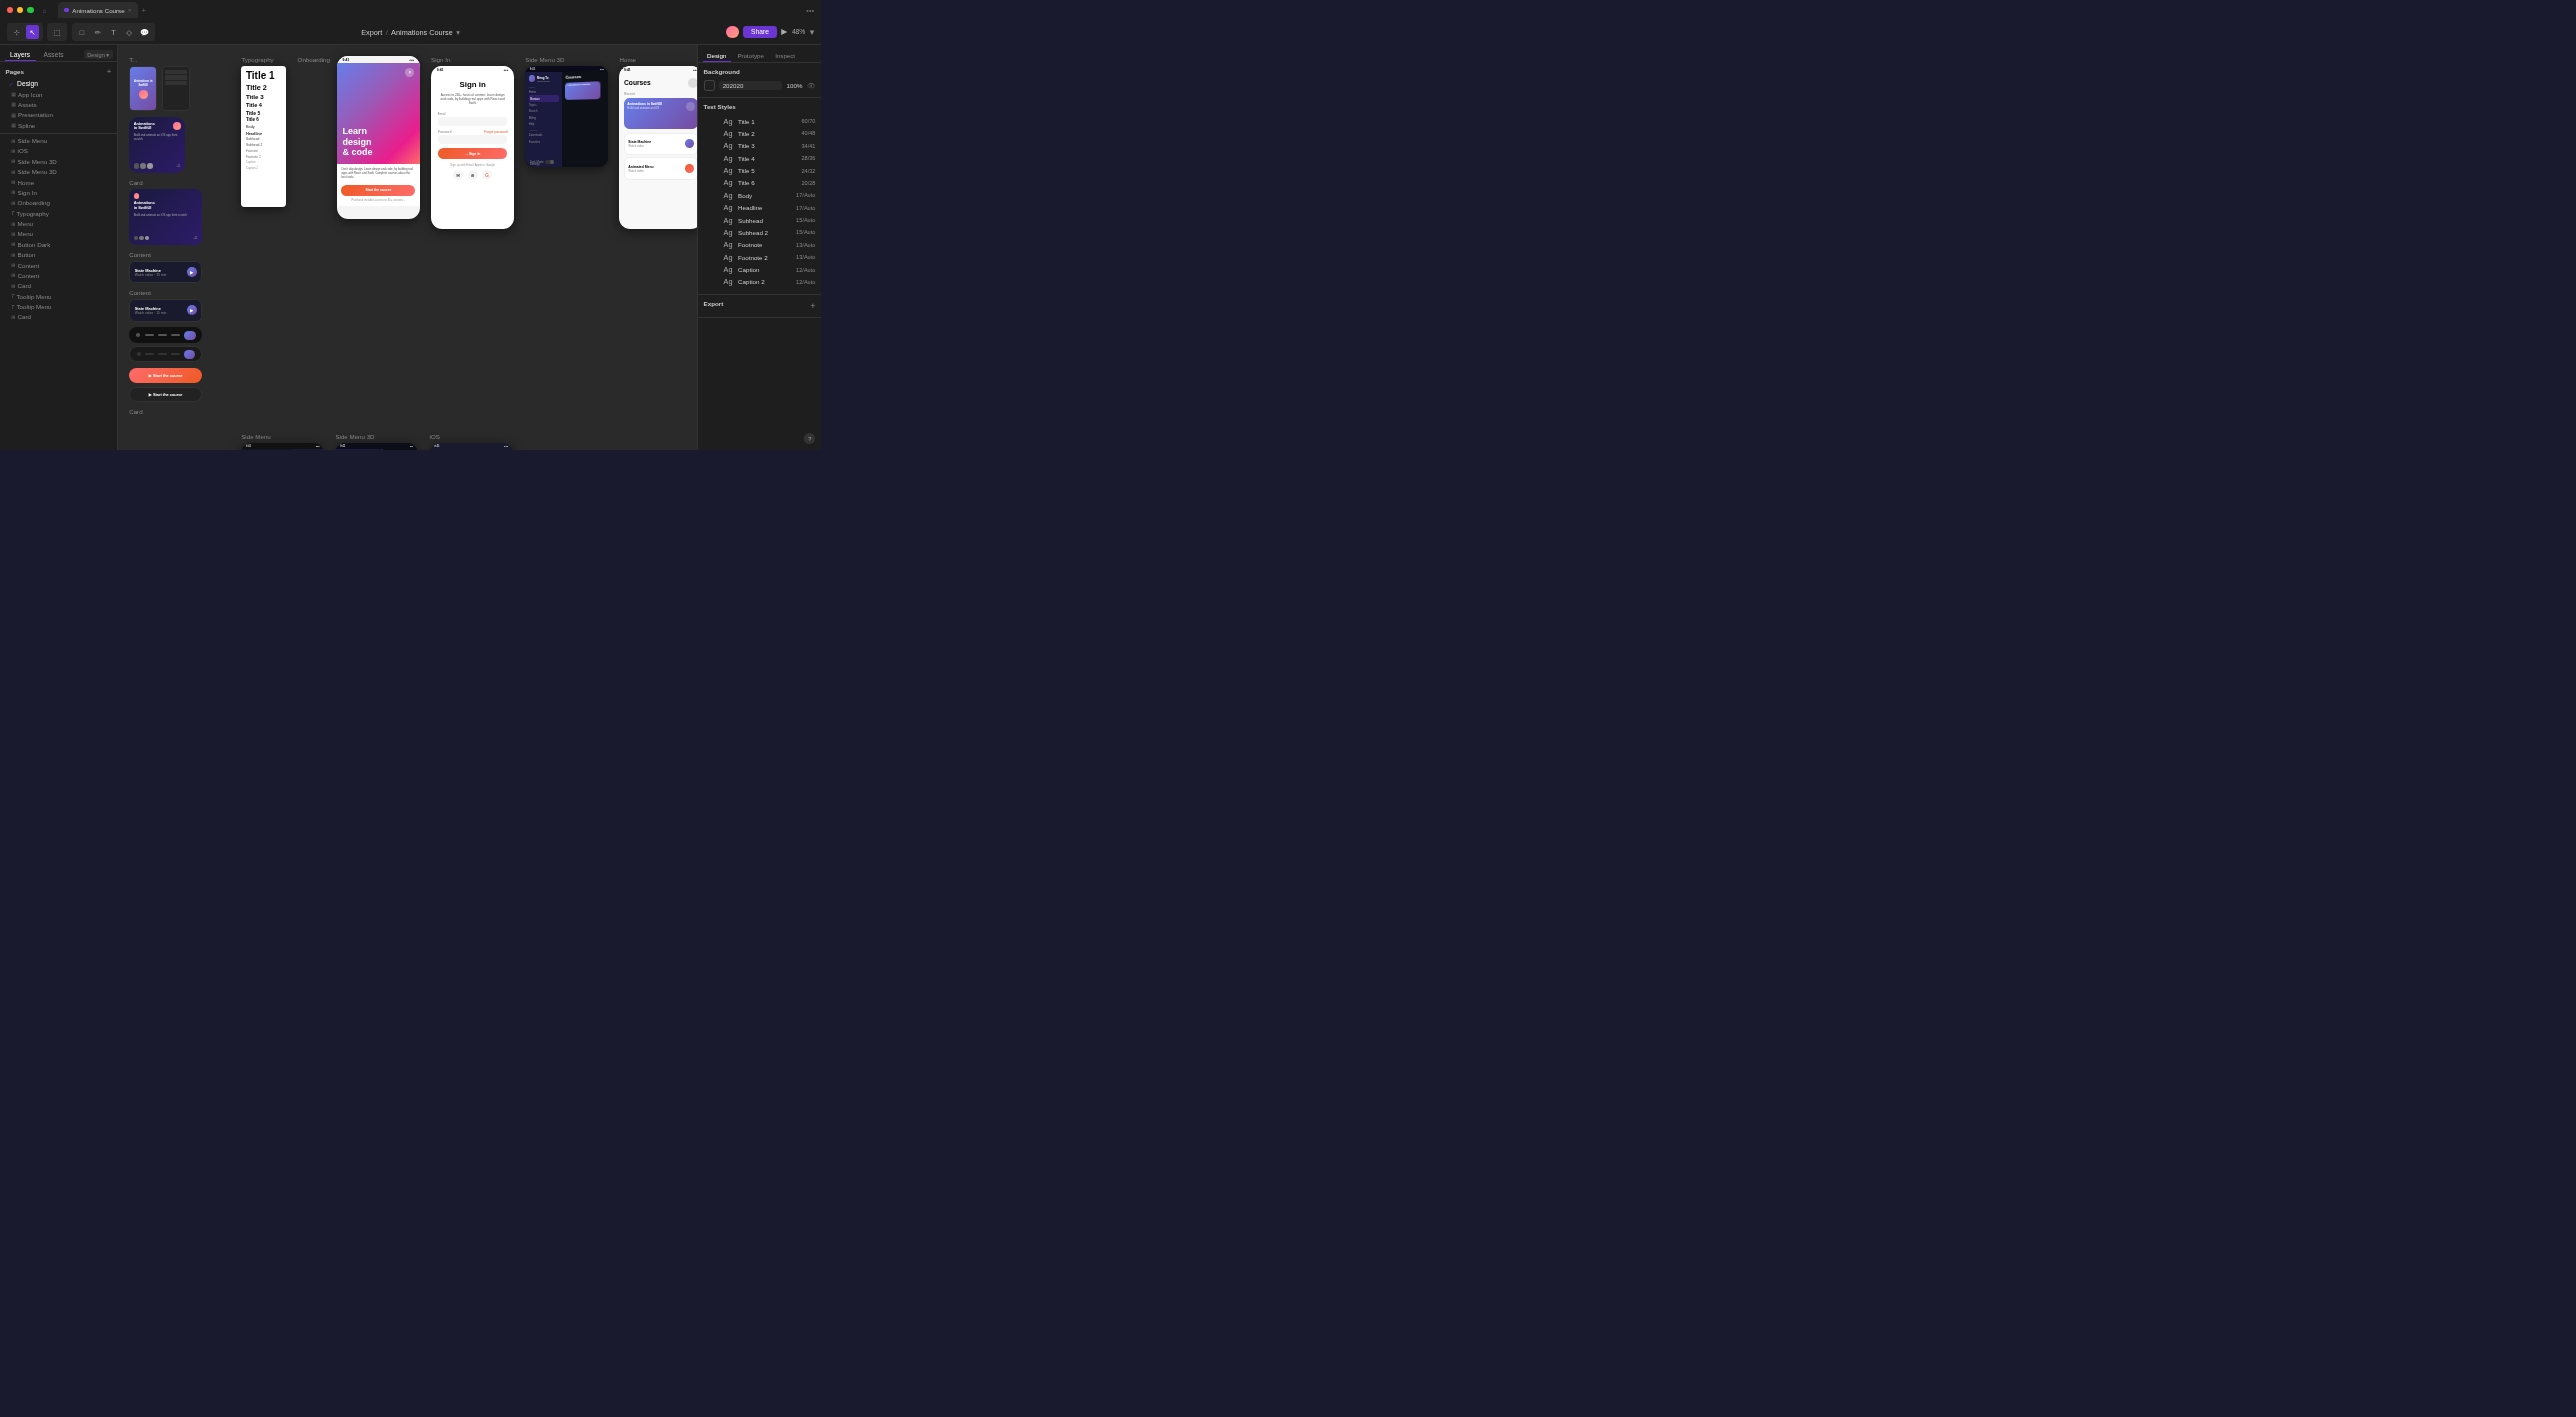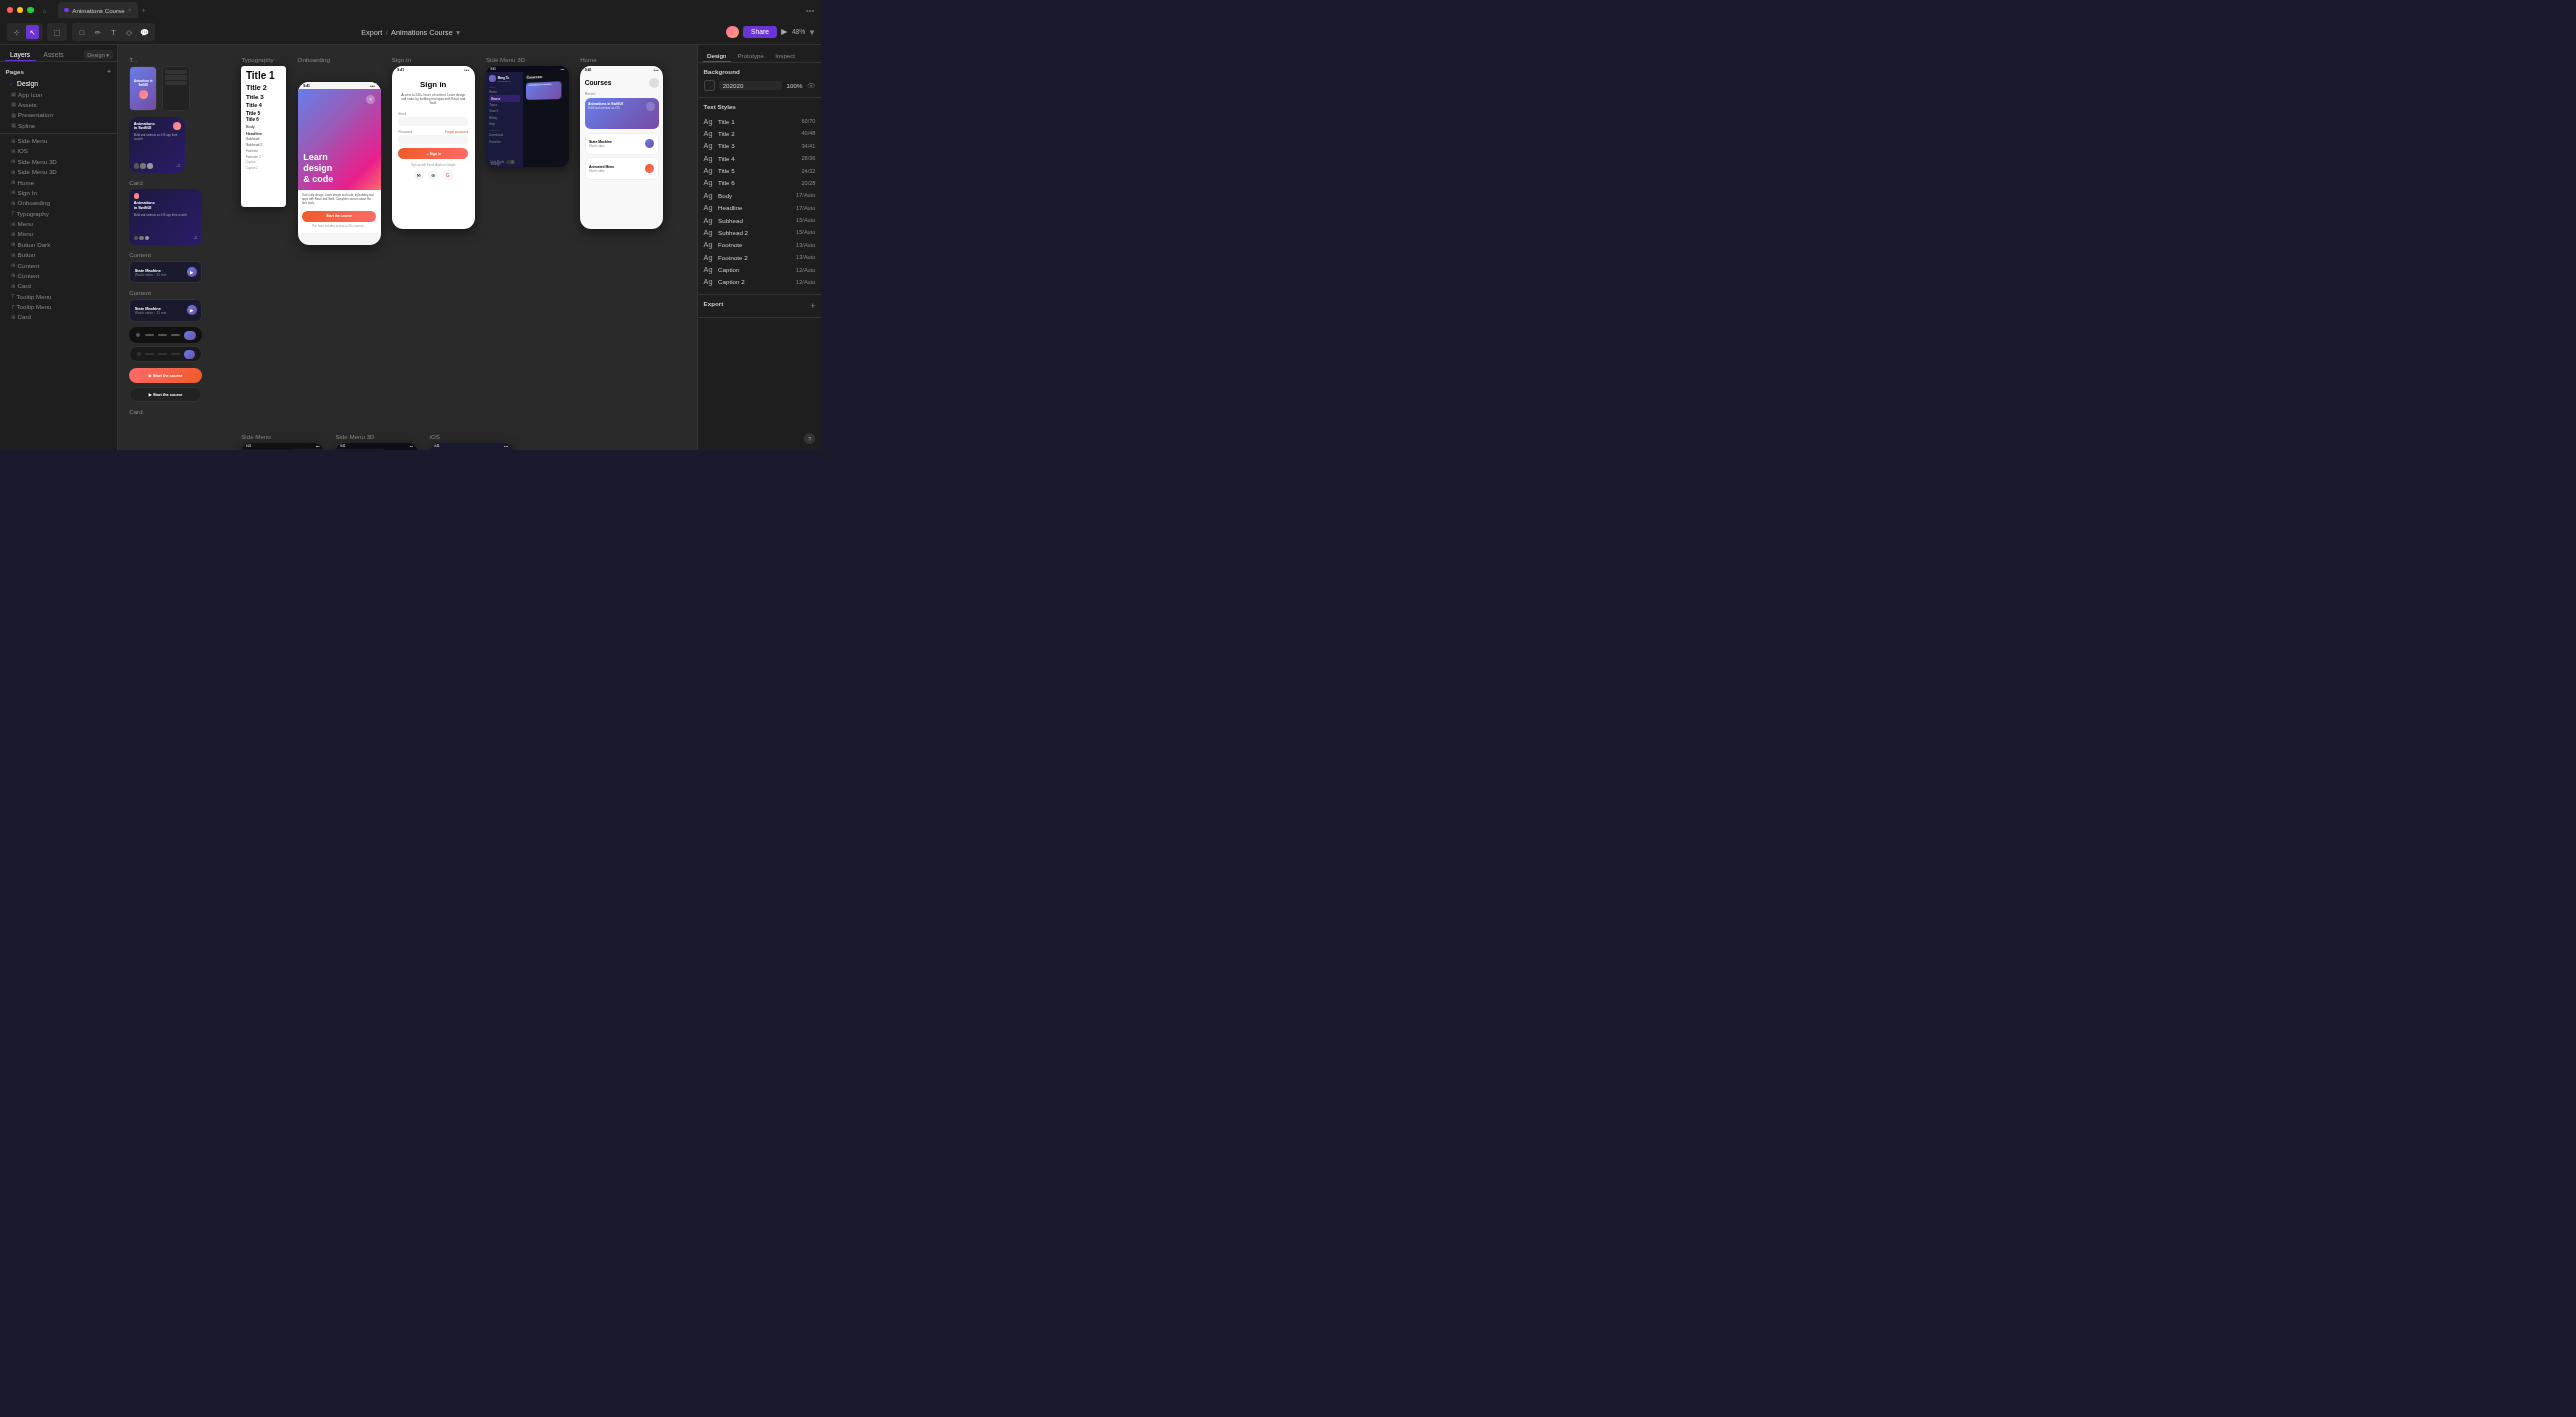--- a/index.html
+++ b/index.html
@@ -256,20 +256,21 @@
     .bg-pct {
       font-size: 6.2px;
       color: #ccc;
     }
     .eye-icon { color: #666; font-size: 6.7px; cursor: pointer; }
     .text-style-item {
       display: flex;
       align-items: center;
       gap: 4.5px;
       padding: 1.7px 0;
+      margin-left: 20px;
     }
     .ts-ag {
       font-size: 7.3px;
       color: #aaa;
       width: 10px;
     }
     .ts-name { font-size: 6.2px; color: #ccc; flex: 1; }
     .ts-size { font-size: 5.6px; color: #888; }
     .export-row {
       display: flex;
@@ -576,21 +577,21 @@
             <div style="font-size:3.9px;font-weight:600;color:#333">Headline</div>
             <div style="font-size:3.4px;color:#555">Subhead</div>
             <div style="font-size:3.4px;color:#555">Subhead 2</div>
             <div style="font-size:3.1px;color:#777">Footnote</div>
             <div style="font-size:3.1px;color:#777">Footnote 2</div>
             <div style="font-size:2.8px;color:#999">Caption</div>
             <div style="font-size:2.8px;color:#999">Caption 2</div>
           </div>
         </div>
 
-        <div style="display:flex;flex-direction:column;gap:18px">
+        <div style="display:flex;flex-direction:row;gap:7px">
           <span class="frame-label">Onboarding</span>
           <div style="width:83px;height:163px;background:#f5f5f5;border-radius:11.2px;overflow:hidden;box-shadow:0 2.2px 11.2px rgba(0,0,0,0.5)">
             <div style="height:6.7px;background:#f5f5f5;display:flex;align-items:center;justify-content:space-between;padding:0 5.6px">
               <span style="font-size:3.4px;font-weight:600">9:41</span>
               <div style="display:flex;gap:1.1px">
                 <span style="font-size:2.8px">●●●</span>
               </div>
             </div>
 
             <div style="width:100%;height:101px;background:linear-gradient(135deg,#667eea 0%,#9b59b6 40%,#e91e8c 80%,#ff6b6b 100%);position:relative;display:flex;flex-direction:column;justify-content:flex-end;padding:5.6px">

